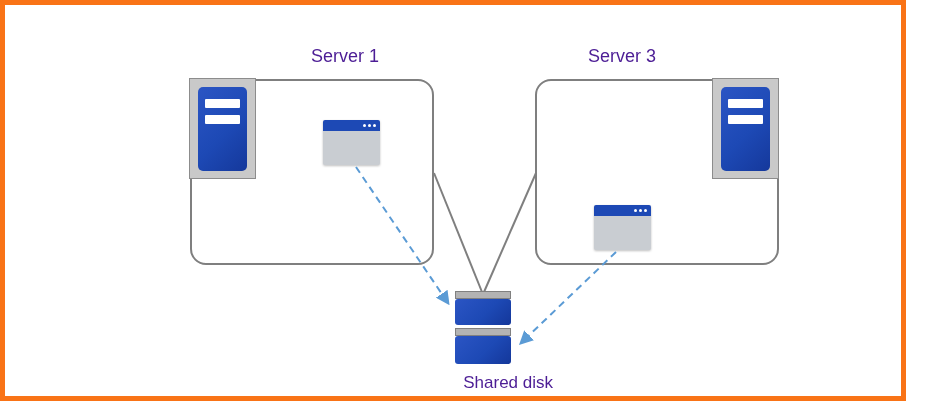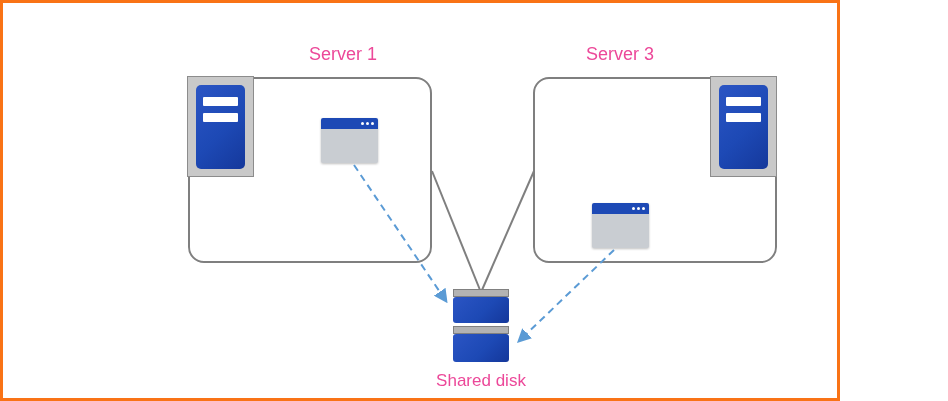--- a/index.html
+++ b/index.html
@@ -1,24 +1,24 @@
 <!DOCTYPE html>
 <html><head>
 <meta charset="utf-8">
 <style>
   html, body { margin: 0; padding: 0; background: #ffffff; }
   .canvas {
     position: relative;
-    width: 840px;
+    width: 906px;
     height: 401px;
     box-sizing: border-box;
     background: #ffffff;
-    border: 3px solid #f97316;
+    border: 5px solid #f97316;
     font-family: "Liberation Sans", sans-serif;
-    color: #ec4899;
+    color: #4c1d95;
     overflow: hidden;
   }
 
   .label {
     position: absolute;
     text-align: center;
     font-size: 17px;
     line-height: 22px;
     white-space: nowrap;
   }
@@ -120,21 +120,21 @@
     background: linear-gradient(135deg, #2b55c4 0%, #1d49b5 55%, #14379a 100%);
     border-radius: 3px;
   }
   .disk-body.b1 { height: 26px; margin-bottom: 3px; }
   .disk-body.b2 { height: 28px; }
 
   #label-server1 { left: 280px; top: 40px; width: 120px; }
   #label-server2 { left: 557px; top: 40px; width: 120px; }
   #label-app1    { left: 276px; top: 89px;  width: 140px; }
   #label-app2    { left: 547px; top: 175px; width: 140px; }
-  #label-disk    { left: 408px; top: 367px; width: 140px; }
+  #label-disk    { left: 408px; top: 367px; width: 140px; text-align: right; }
 </style>
 </head>
 <body>
 
 <div class="canvas">
 
   <div class="server-box" id="box1"></div>
   <div class="server-box" id="box2"></div>
 
   <div class="server-icon" id="servericon1">

